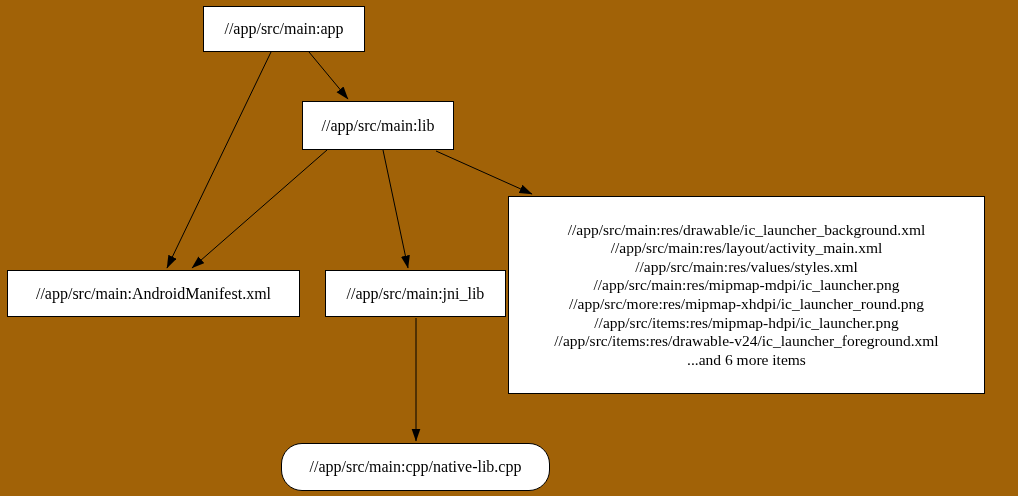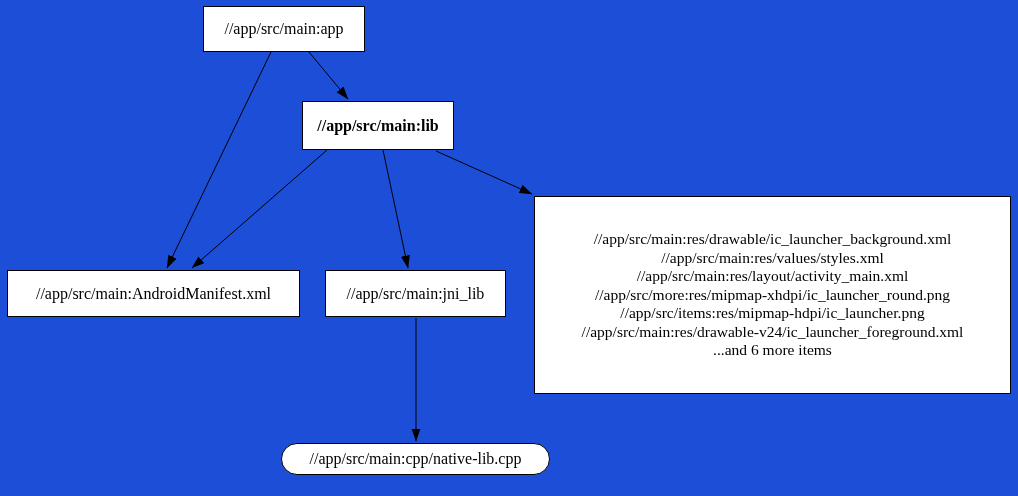--- a/index.html
+++ b/index.html
@@ -4,21 +4,21 @@
 <style>
   html, body {
     margin: 0;
     padding: 0;
     background: #ffffff;
   }
   .graph-canvas {
     position: relative;
     width: 1018px;
     height: 496px;
-    background: #1d4ed8;
+    background: #a16207;
     font-family: "Liberation Serif", "DejaVu Serif", serif;
     color: #000000;
     overflow: hidden;
   }
   .edges-layer {
     position: absolute;
     left: 0;
     top: 0;
     width: 1018px;
     height: 496px;
@@ -62,41 +62,42 @@
     <line x1="327" y1="150" x2="192" y2="268" marker-end="url(#arrow)"></line>
     <line x1="383" y1="150" x2="408" y2="268" marker-end="url(#arrow)"></line>
     <line x1="436" y1="151" x2="532" y2="194" marker-end="url(#arrow)"></line>
     <line x1="416" y1="318" x2="416" y2="441" marker-end="url(#arrow)"></line>
   </svg>
 
   <div class="node" style="left:203px; top:6px; width:162px; height:46px;">
     <span>//app/src/main:app</span>
   </div>
 
-  <div class="node" style="left:302px; top:101px; width:152px; height:49px;font-weight:bold;">
+  <div class="node" style="left:302px; top:101px; width:152px; height:49px;">
     <span>//app/src/main:lib</span>
   </div>
 
   <div class="node" style="left:7px; top:270px; width:293px; height:47px;text-align:right;">
     <span>//app/src/main:AndroidManifest.xml</span>
   </div>
 
   <div class="node" style="left:325px; top:270px; width:181px; height:47px;">
     <span>//app/src/main:jni_lib</span>
   </div>
 
-  <div class="node multiline" style="left:534px; top:196px; width:477px; height:198px;">
+  <div class="node multiline" style="left:508px; top:196px; width:477px; height:198px;">
     <div>
         <div>//app/src/main:res/drawable/ic_launcher_background.xml</div>
+        <div>//app/src/main:res/layout/activity_main.xml</div>
         <div>//app/src/main:res/values/styles.xml</div>
-        <div>//app/src/main:res/layout/activity_main.xml</div>
+        <div>//app/src/main:res/mipmap-mdpi/ic_launcher.png</div>
         <div>//app/src/more:res/mipmap-xhdpi/ic_launcher_round.png</div>
         <div>//app/src/items:res/mipmap-hdpi/ic_launcher.png</div>
-        <div>//app/src/main:res/drawable-v24/ic_launcher_foreground.xml</div>
+        <div>//app/src/items:res/drawable-v24/ic_launcher_foreground.xml</div>
         <div>...and 6 more items</div>
       </div>
   </div>
 
-  <div class="node" style="left:281px; top:443px; width:269px; height:32px;border-radius:21px;">
+  <div class="node" style="left:281px; top:443px; width:269px; height:48px;border-radius:21px;">
     <span>//app/src/main:cpp/native-lib.cpp</span>
   </div>
 
 </div>
 
 </body></html>

